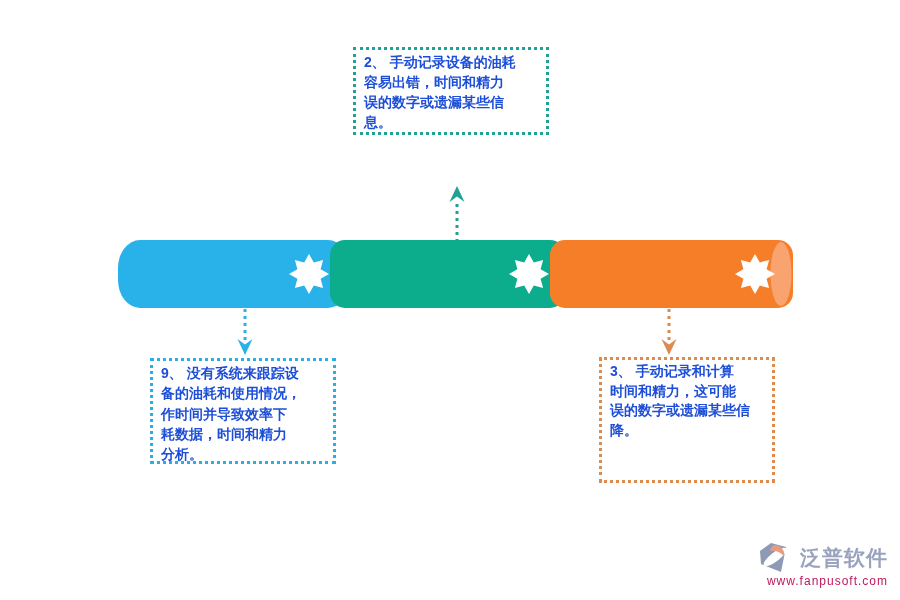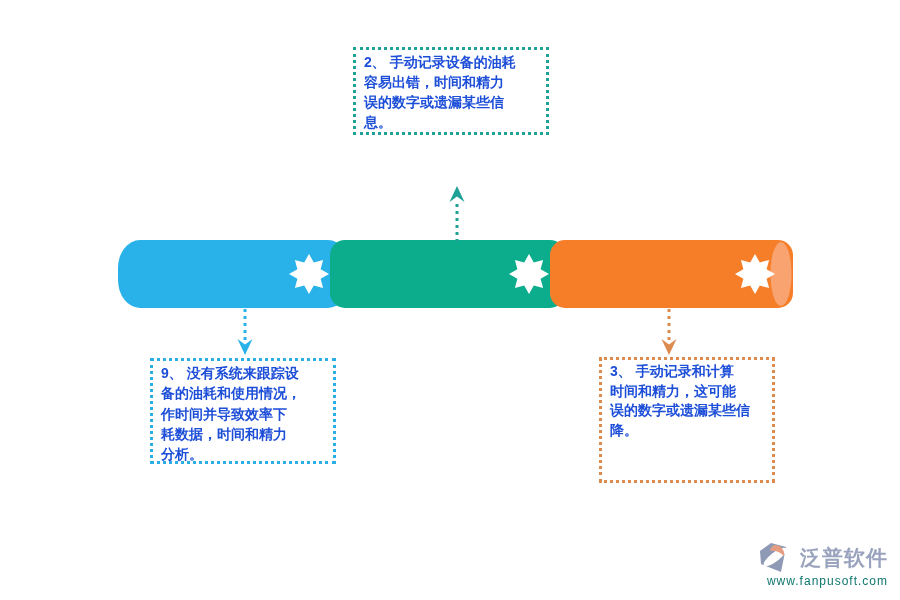--- a/index.html
+++ b/index.html
@@ -40,21 +40,21 @@
 
   .watermark {
     position: absolute; right: 12px; bottom: 12px;
     display: flex; flex-direction: column; align-items: flex-end;
   }
   .wm-row { display: flex; align-items: center; gap: 12px; }
   .wm-brand {
     font-size: 21px; font-weight: 700; color: #9AA3BE; letter-spacing: 1px;
   }
   .wm-url {
-    font-size: 12px; color: #0f766e; letter-spacing: 1px; margin-top: 0px;
+    font-size: 12px; color: #be185d; letter-spacing: 1px; margin-top: 0px;
   }
 </style>
 </head>
 <body>
 
 <div class="stage">
 
   <svg class="layer" width="900" height="600" viewBox="0 0 900 600">
     <defs>
       <polygon id="star8" points="0,-20 4.8,-11.6 14.1,-14.1 11.6,-4.8 20,0 11.6,4.8 14.1,14.1 4.8,11.6 0,20 -4.8,11.6 -14.1,14.1 -11.6,4.8 -20,0 -11.6,-4.8 -14.1,-14.1 -4.8,-11.6" fill="#FFFFFF"></polygon>

